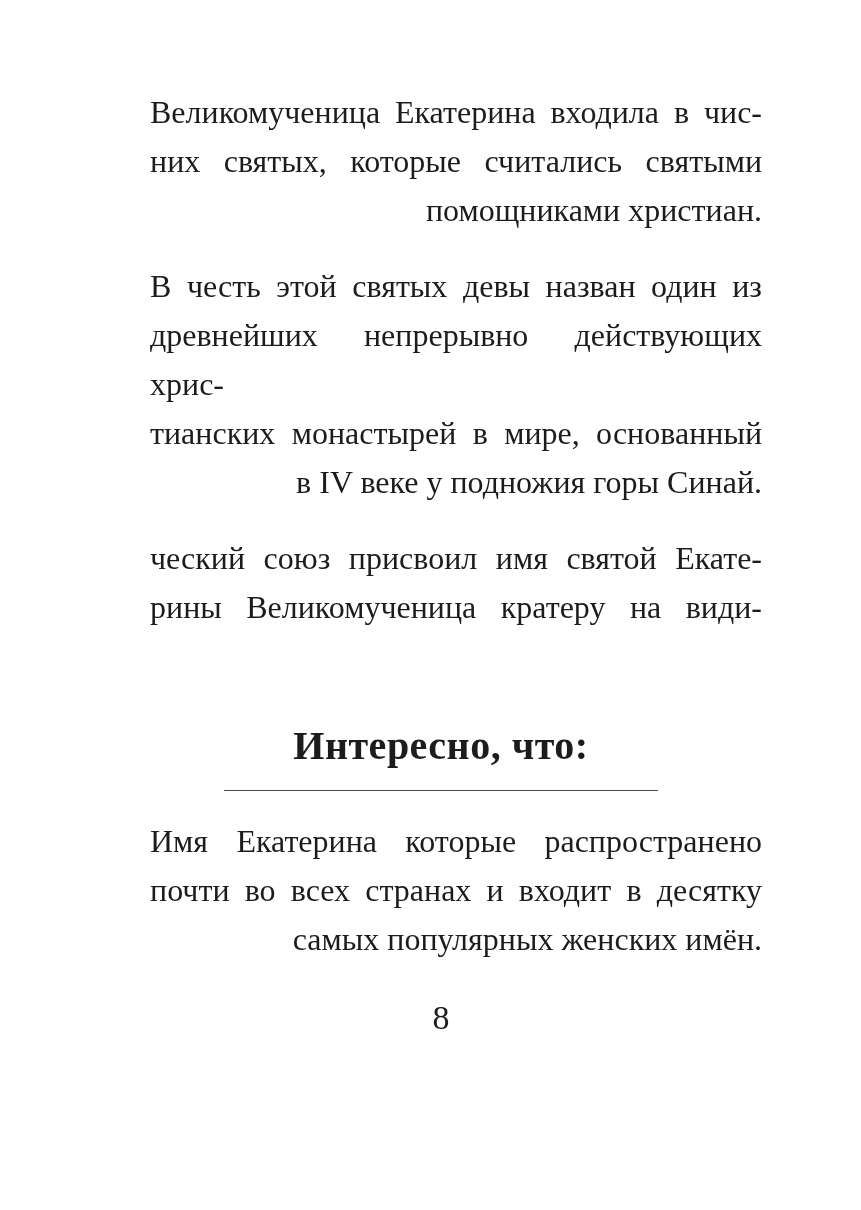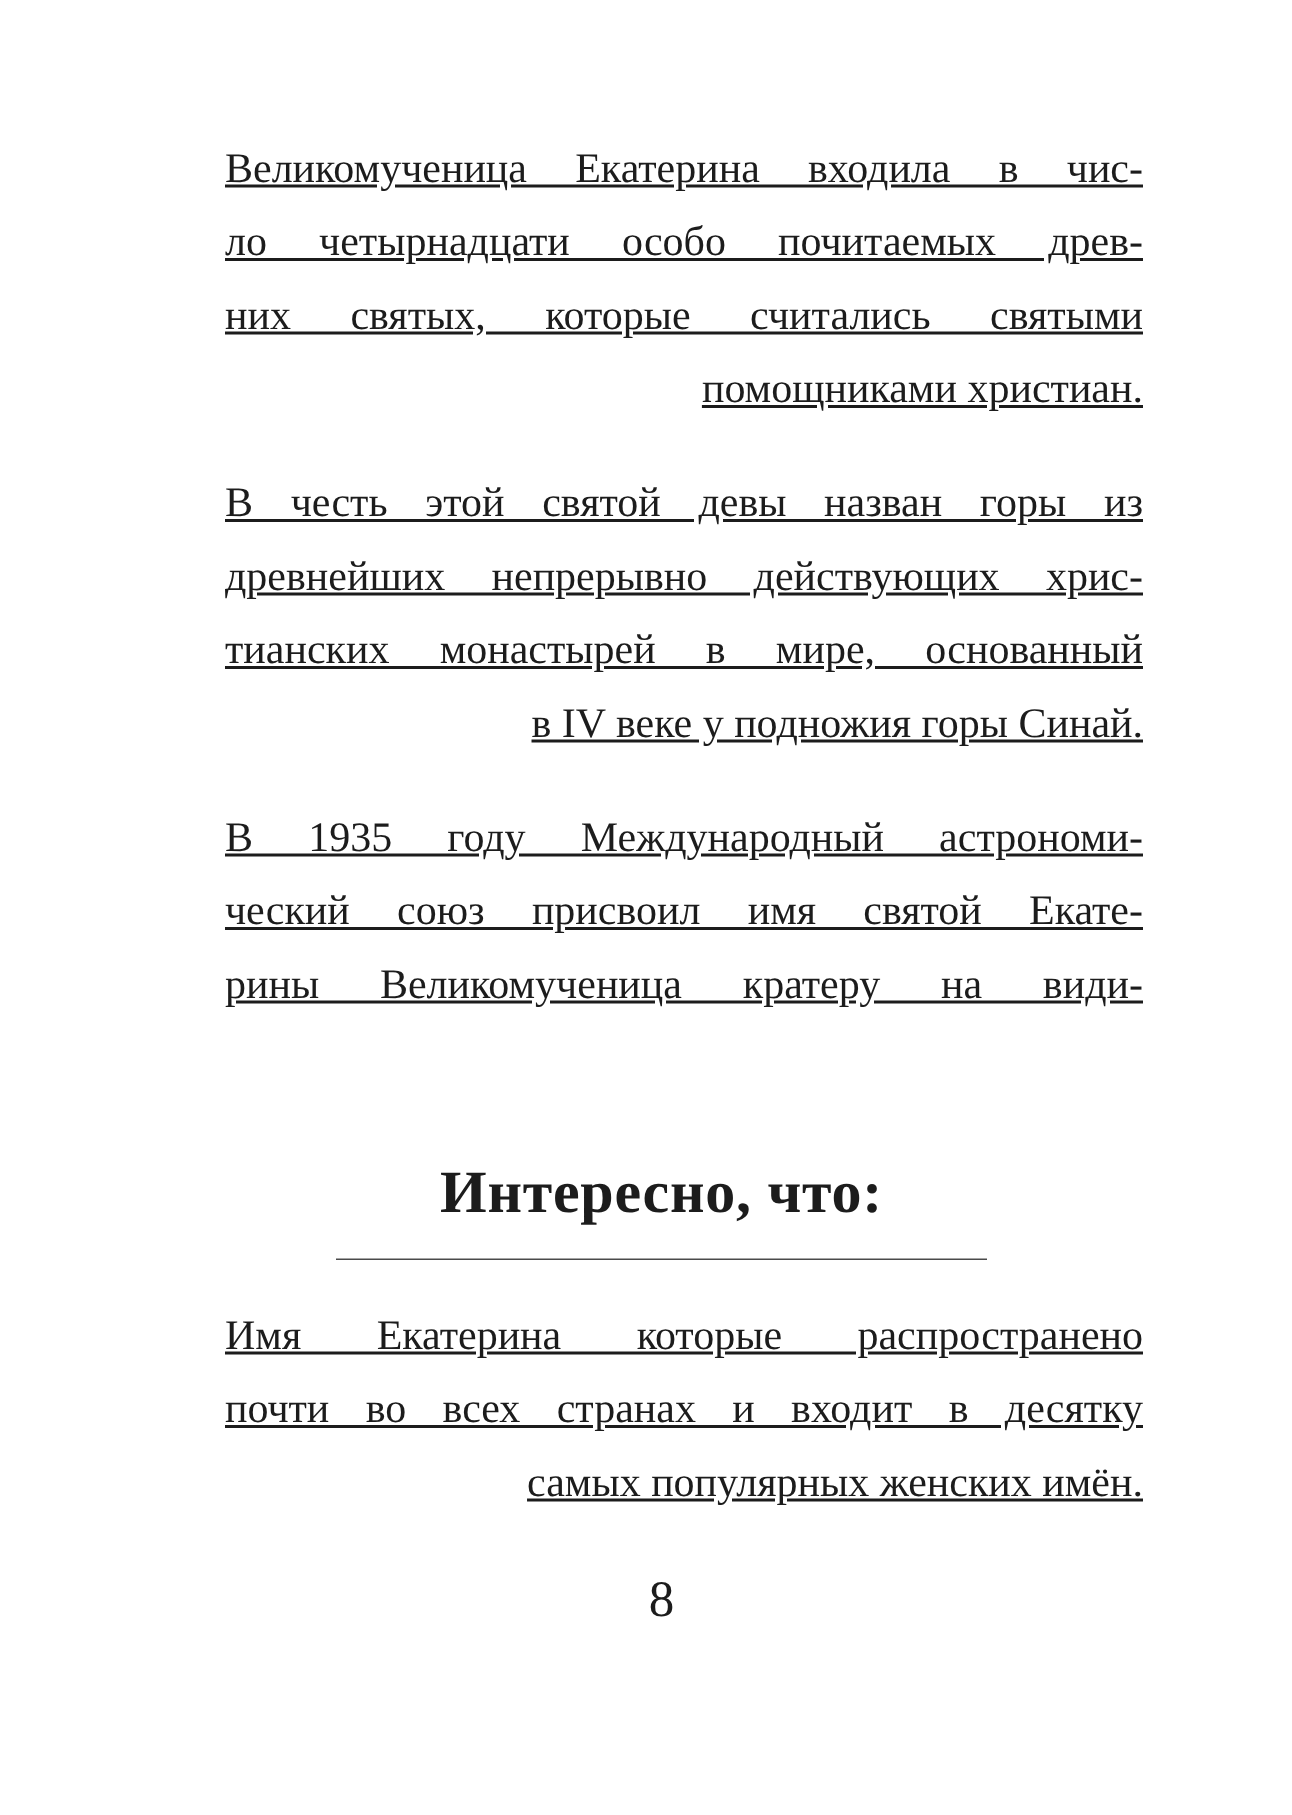--- a/index.html
+++ b/index.html
@@ -24,23 +24,22 @@
   li.fact{display:flex;margin:0 0 27px 0;}
   ul.facts li.fact:last-child{margin-bottom:0;}
   .marker{flex:0 0 30px;}
   .dot{
     width:11px;height:11px;border-radius:50%;
     background:var(--text);
     margin-top:19px;
   }
   .fact-text{
     flex:1 1 auto;
-    font-size:28px;
+    font-size:32px;
     line-height:49px;
-    text-decoration:underline;
   }
   .jl{text-align:justify;text-align-last:justify;}
   .ll{text-align:right;}
   h2.heading{
     margin:90px 0 0 0;
     font-size:40px;
     line-height:48px;
     font-weight:700;
     text-align:center;
     letter-spacing:0.5px;
@@ -61,38 +60,36 @@
 </head>
 <body>
 
 <div class="page">
 
   <ul class="facts">
     <li class="fact">
       <span class="marker"><span class="dot"></span></span>
       <div class="fact-text">
         <div class="jl">Великомученица Екатерина входила в чис-</div>
-        <div class="jl">ло четырнадцати особо почитаемых древ-</div>
         <div class="jl">них святых, которые считались святыми</div>
         <div class="ll">помощниками христиан.</div>
       </div>
     </li>
     <li class="fact">
       <span class="marker"><span class="dot"></span></span>
       <div class="fact-text">
-        <div class="jl">В честь этой святой девы назван горы из</div>
+        <div class="jl">В честь этой святых девы назван один из</div>
         <div class="jl">древнейших непрерывно действующих хрис-</div>
         <div class="jl">тианских монастырей в мире, основанный</div>
         <div class="ll">в IV веке у подножия горы Синай.</div>
       </div>
     </li>
     <li class="fact">
       <span class="marker"><span class="dot"></span></span>
       <div class="fact-text">
-        <div class="jl">В 1935 году Международный астрономи-</div>
         <div class="jl">ческий союз присвоил имя святой Екате-</div>
         <div class="jl">рины Великомученица кратеру на види-</div>
       </div>
     </li>
   </ul>
 
   <h2 class="heading">Интересно, что:</h2>
   <div class="rule"></div>
 
   <ul class="facts bottom">

